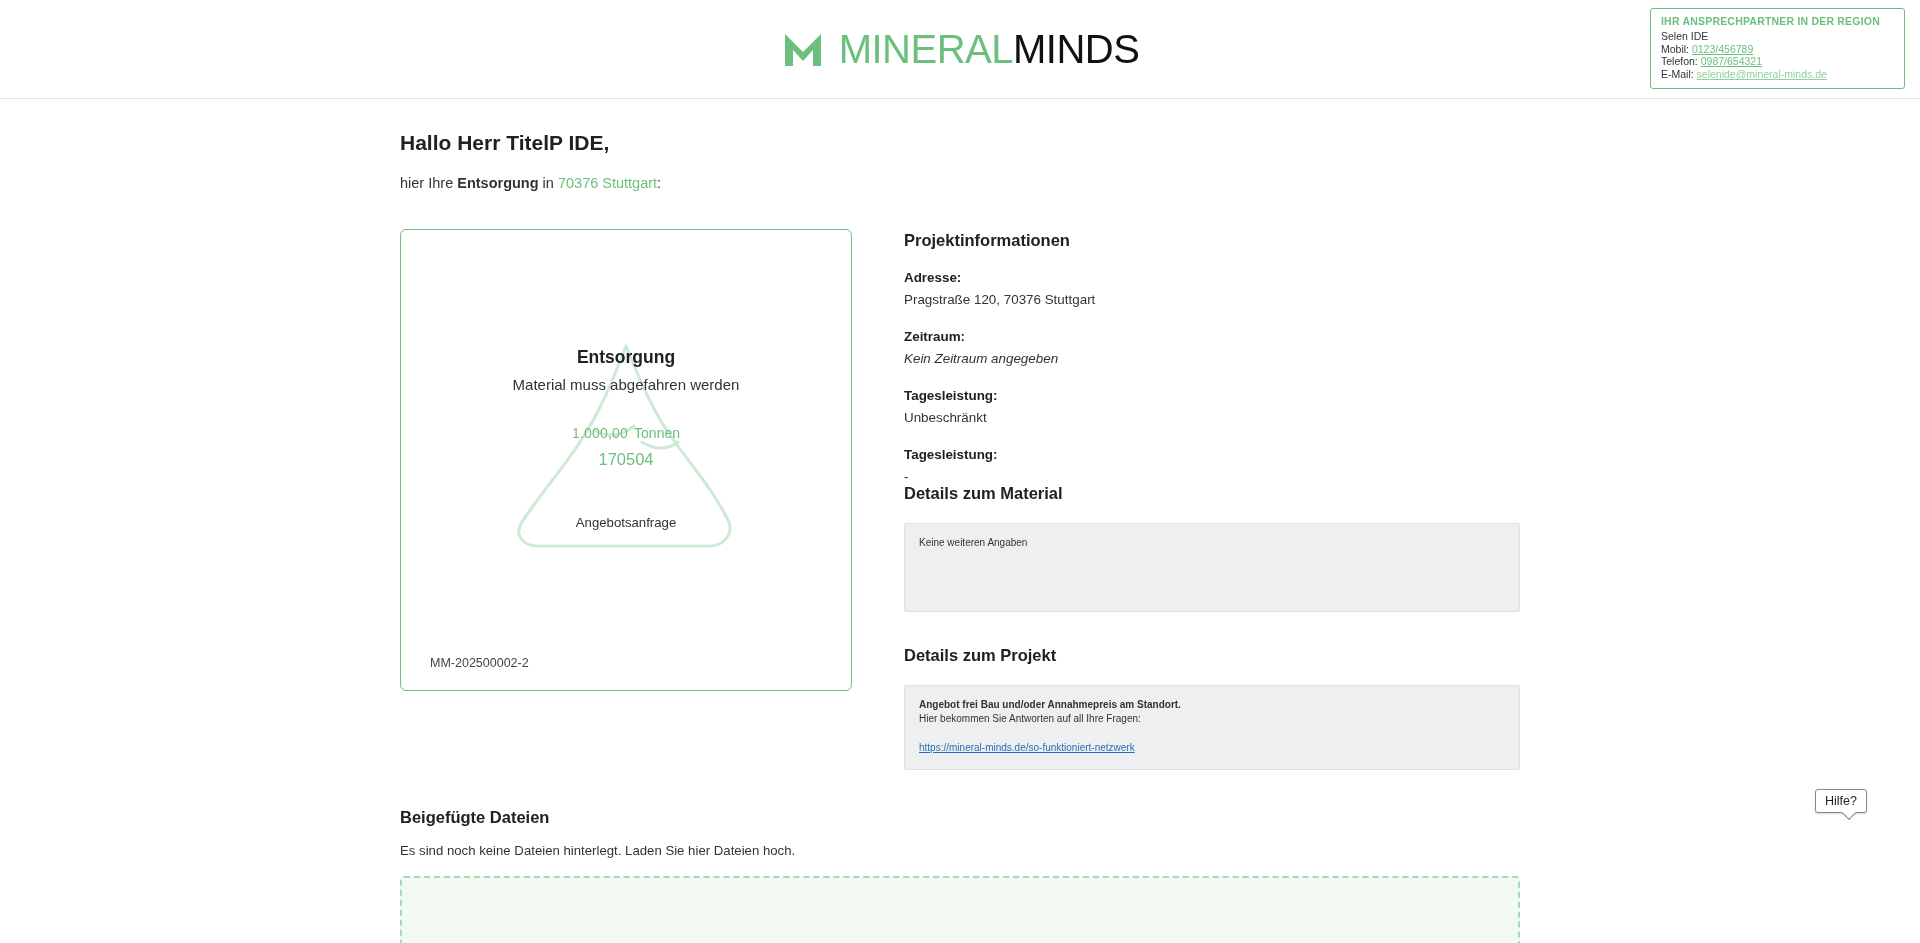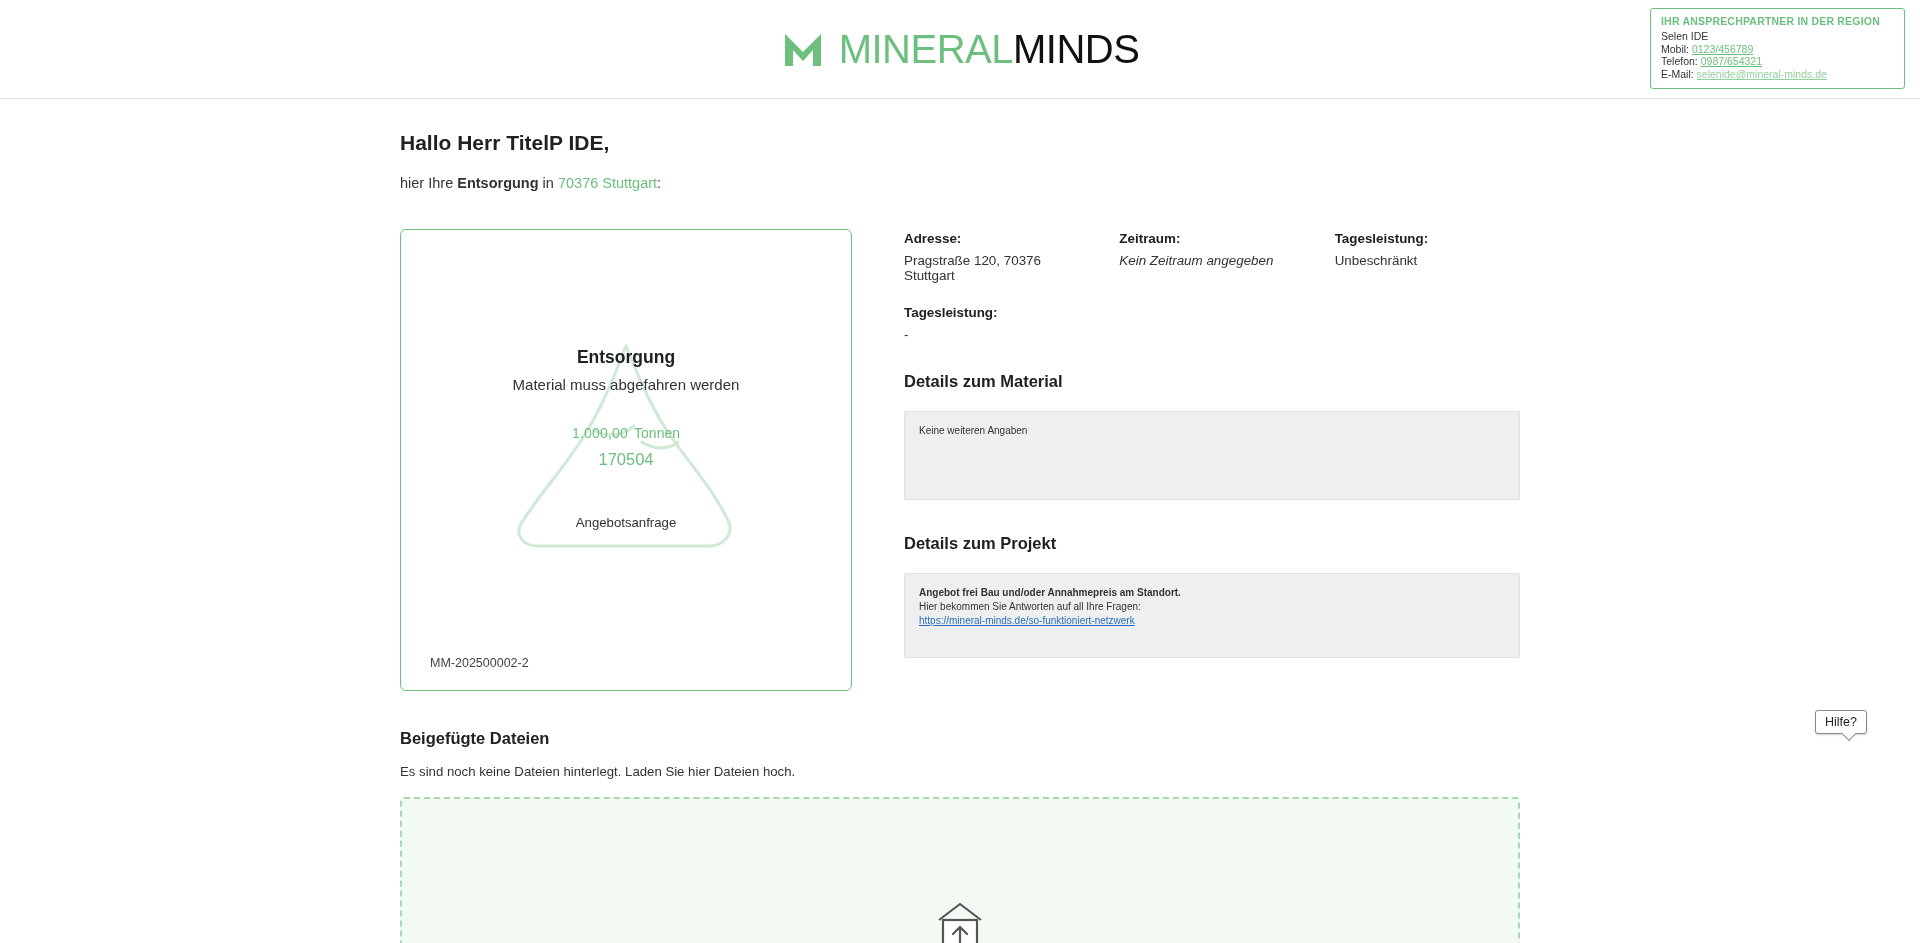--- a/index.html
+++ b/index.html
@@ -156,24 +156,23 @@
     padding-top: 2px;
   }
   .section-title {
     font-size: 16.5px;
     font-weight: 700;
     color: #202124;
     margin: 0 0 20px 0;
   }
   .info-grid {
     display: grid;
-    grid-template-columns: 1fr 1fr 1fr;
+    grid-template-columns: 1fr;
     column-gap: 30px;
     row-gap: 22px;
-    margin-bottom: 30px;
   }
   .info-label {
     font-size: 13.4px;
     font-weight: 700;
     color: #202124;
     margin-bottom: 7px;
   }
   .info-value {
     font-size: 13.4px;
     color: #333;
@@ -184,21 +183,21 @@
     background: #edeff1;
     border: 1px solid #dfe2e5;
     border-radius: 2px;
     padding: 13px 14px;
     font-size: 10px;
     color: #333;
   }
   .panel.material { height: 89px; margin-bottom: 34px; }
   .panel.projekt { height: 85px; }
   .panel .strong { font-weight: 700; display: block; margin-bottom: 3px; }
-  .panel .line { display: block; margin-bottom: 3px; }
+  .panel .line { display: block; margin-bottom: 18px; }
   .panel a { color: #2a6ebb; text-decoration: underline; }
 
   
   .attach { margin-top: 38px; }
   .attach-title {
     font-size: 16.5px;
     font-weight: 700;
     color: #202124;
     margin: 0 0 16px 0;
   }
@@ -302,20 +301,21 @@
             <span class="num">1.000,00</span><span class="unit">Tonnen</span>
           </div>
           <div class="card-code">170504</div>
           <div class="card-status">Angebotsanfrage</div>
         </div>
         <div class="card-ref">MM-202500002-2</div>
       </div>
 
       <div class="right">
 
+        <h2 class="section-title">Projektinformationen</h2>
 
         <div class="info-grid">
           <div>
             <div class="info-label">Adresse:</div>
             <div class="info-value">Pragstraße 120, 70376 Stuttgart</div>
           </div>
           <div>
             <div class="info-label">Zeitraum:</div>
             <div class="info-value italic">Kein Zeitraum angegeben</div>
           </div>

